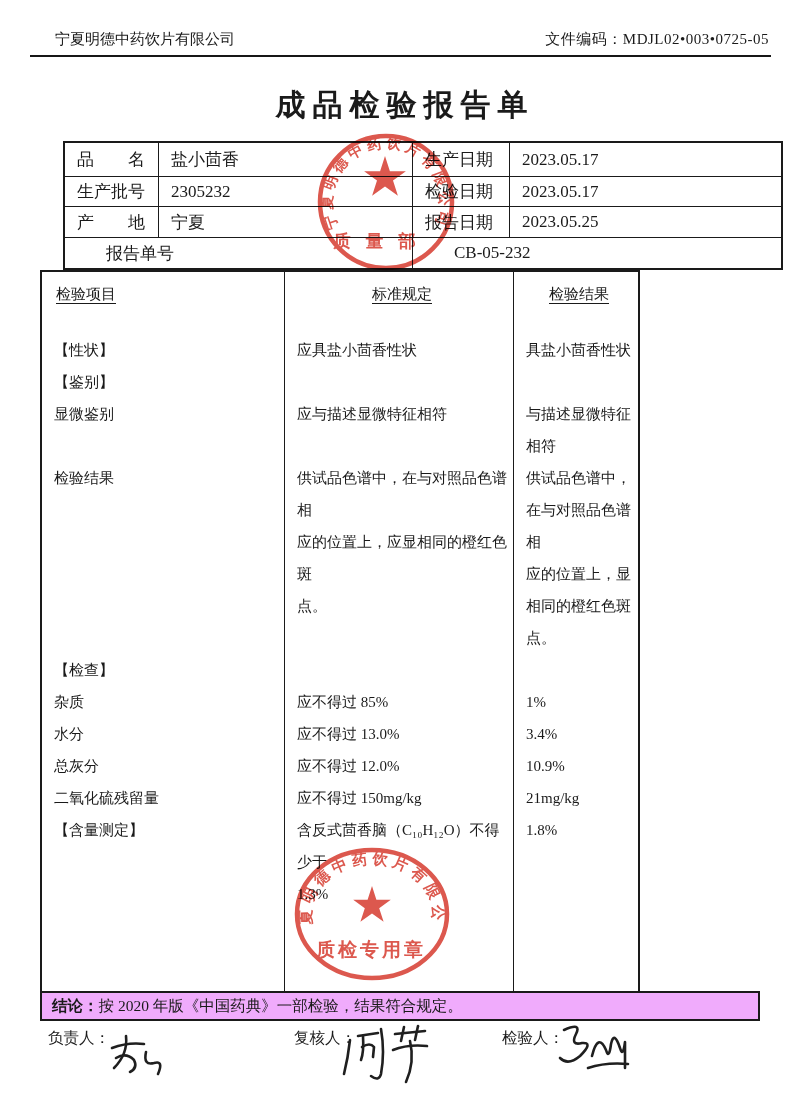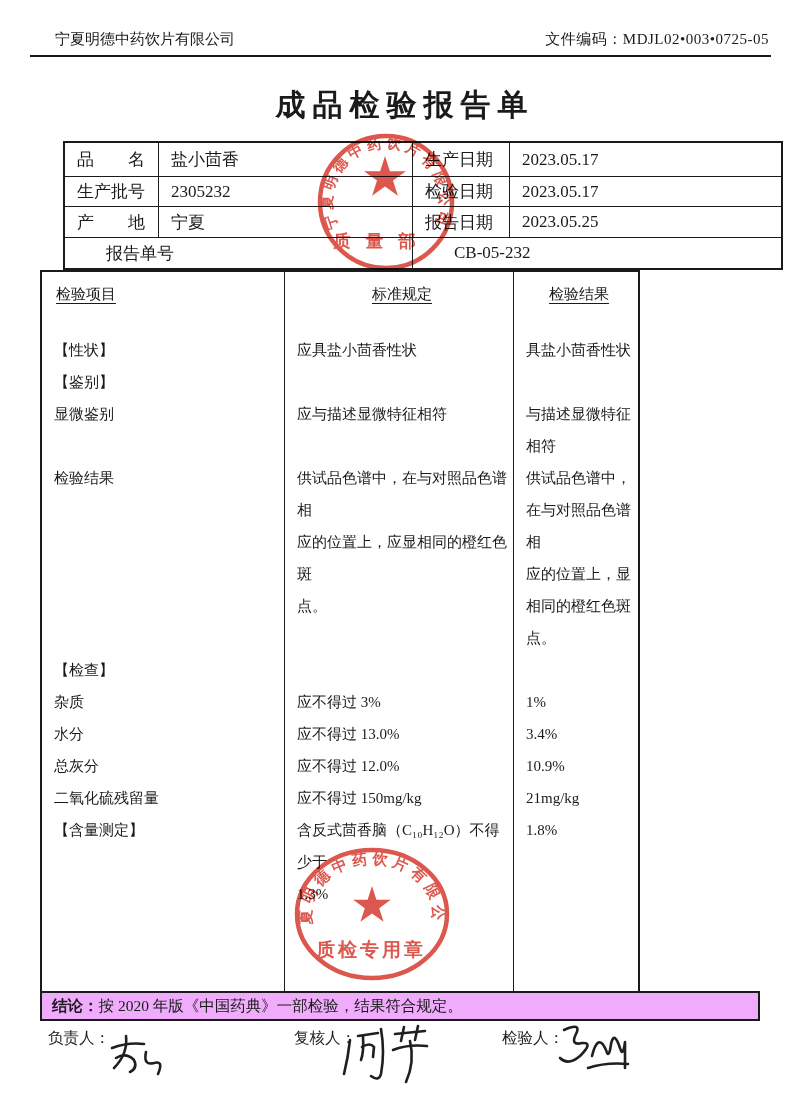--- a/index.html
+++ b/index.html
@@ -130,21 +130,21 @@
 应的位置上，应显相同的橙红色斑
 点。</div>
   <div class="tc lastcol">供试品色谱中，在与对照品色谱相
 应的位置上，显相同的橙红色斑点。</div>
 
   <div class="tc">【检查】</div>
   <div class="tc"></div>
   <div class="tc lastcol"></div>
 
   <div class="tc">杂质</div>
-  <div class="tc">应不得过 3%</div>
+  <div class="tc">应不得过 85%</div>
   <div class="tc lastcol">1%</div>
 
   <div class="tc">水分</div>
   <div class="tc">应不得过 13.0%</div>
   <div class="tc lastcol">3.4%</div>
 
   <div class="tc">总灰分</div>
   <div class="tc">应不得过 12.0%</div>
   <div class="tc lastcol">10.9%</div>
 

